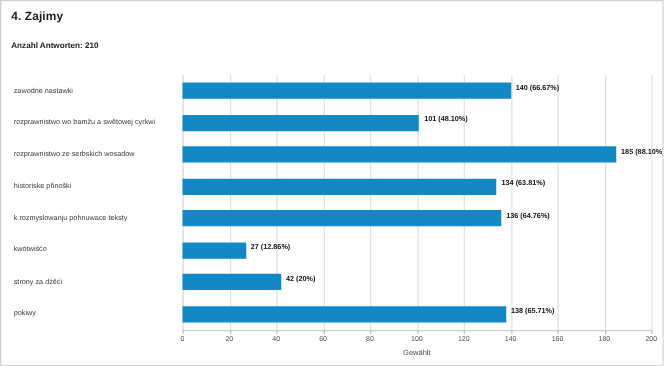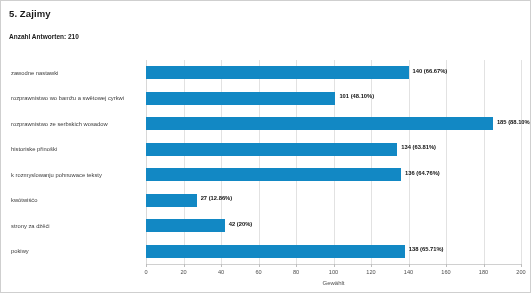--- a/index.html
+++ b/index.html
@@ -137,21 +137,21 @@
     height: 25.5px;
     display: flex;
     align-items: center;
   }
 </style>
 </head>
 <body>
 
 <div id="figure">
 
-  <div id="title">5. Zajimy</div>
+  <div id="title">4. Zajimy</div>
   <div id="subtitle">Anzahl Antworten: 210</div>
 
   <div id="cat-labels">
       <div class="cat-wrap" style="top: 0px;">
         <div class="cat-label" style="position: static; width: 132px;">zawodne nastawki</div>
       </div>
       <div class="cat-wrap" style="top: 25.5px;">
         <div class="cat-label" style="position: static; width: 132px;">rozprawnistwo wo bamžu a swětowej cyrkwi</div>
       </div>
       <div class="cat-wrap" style="top: 51px;">

